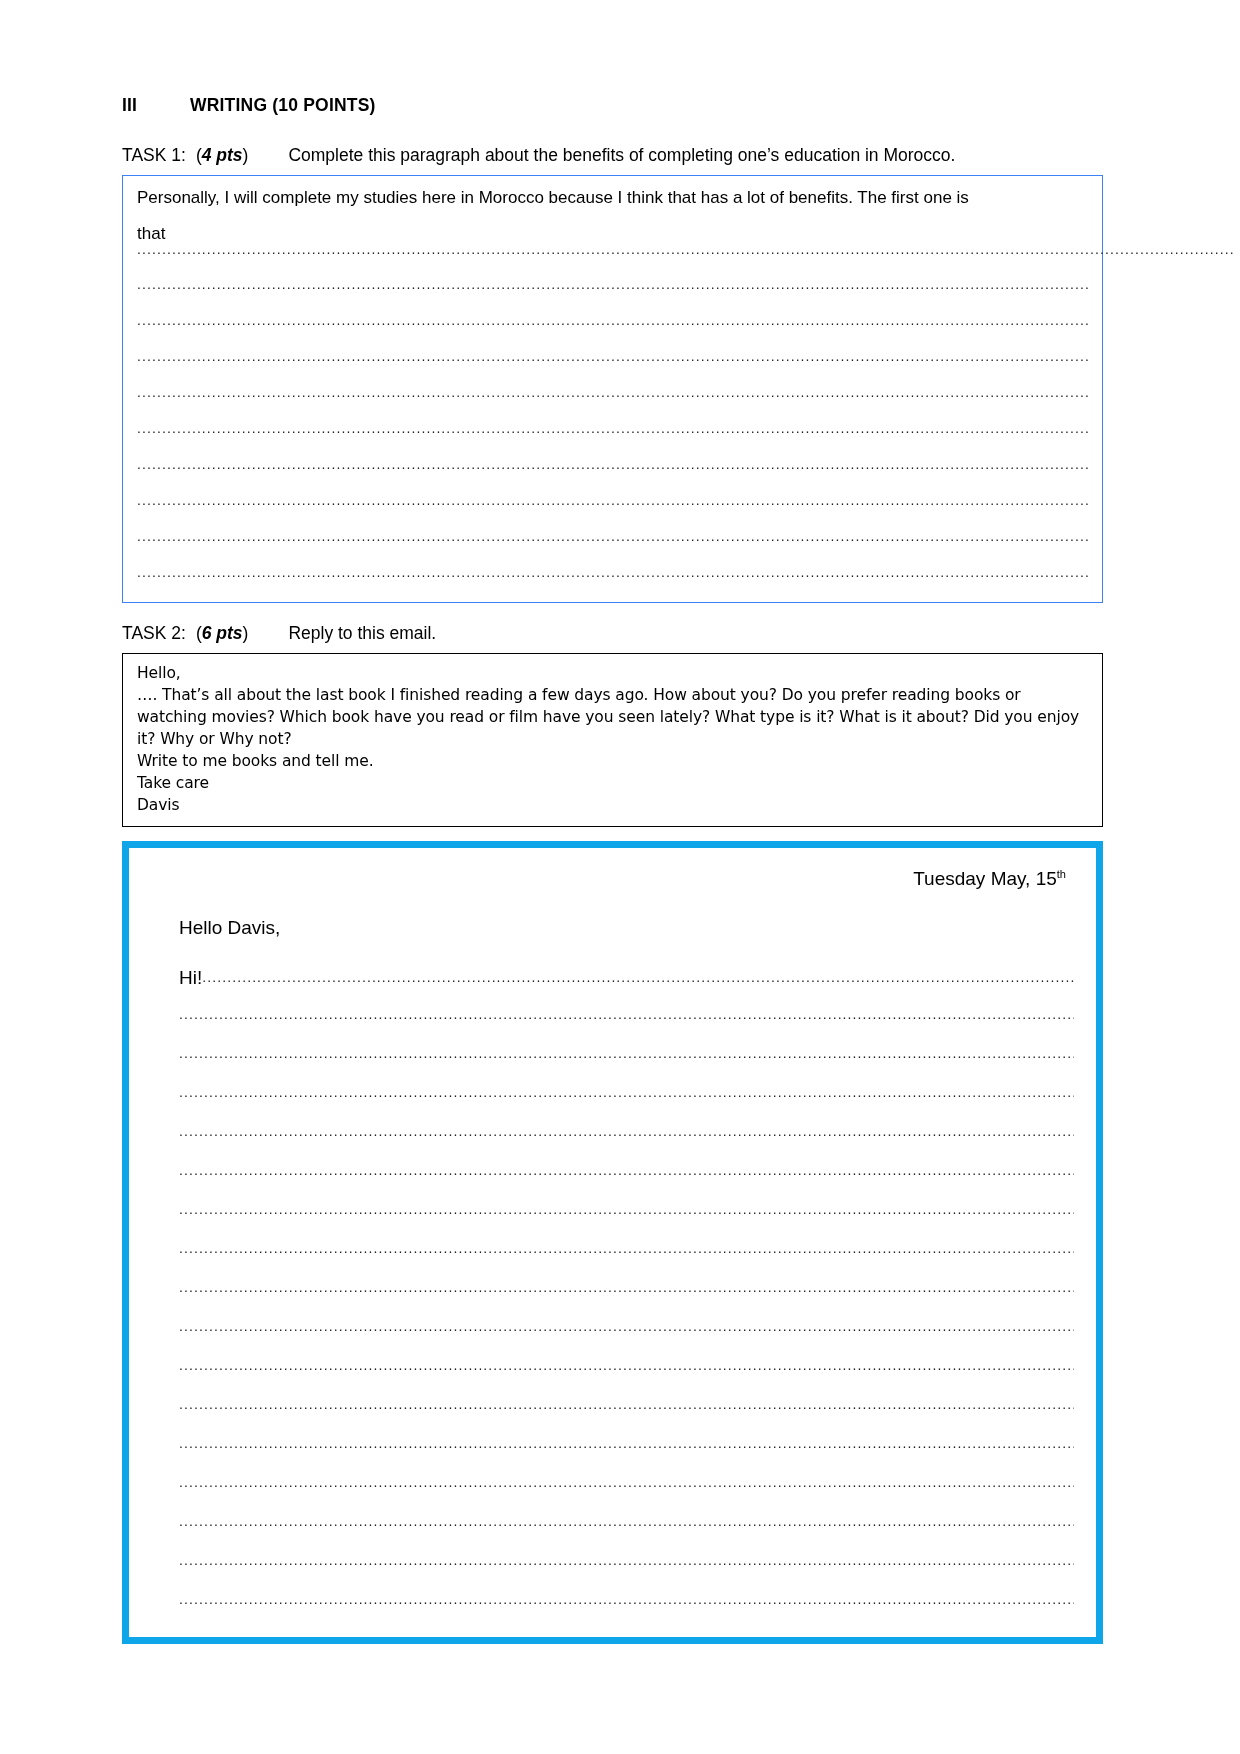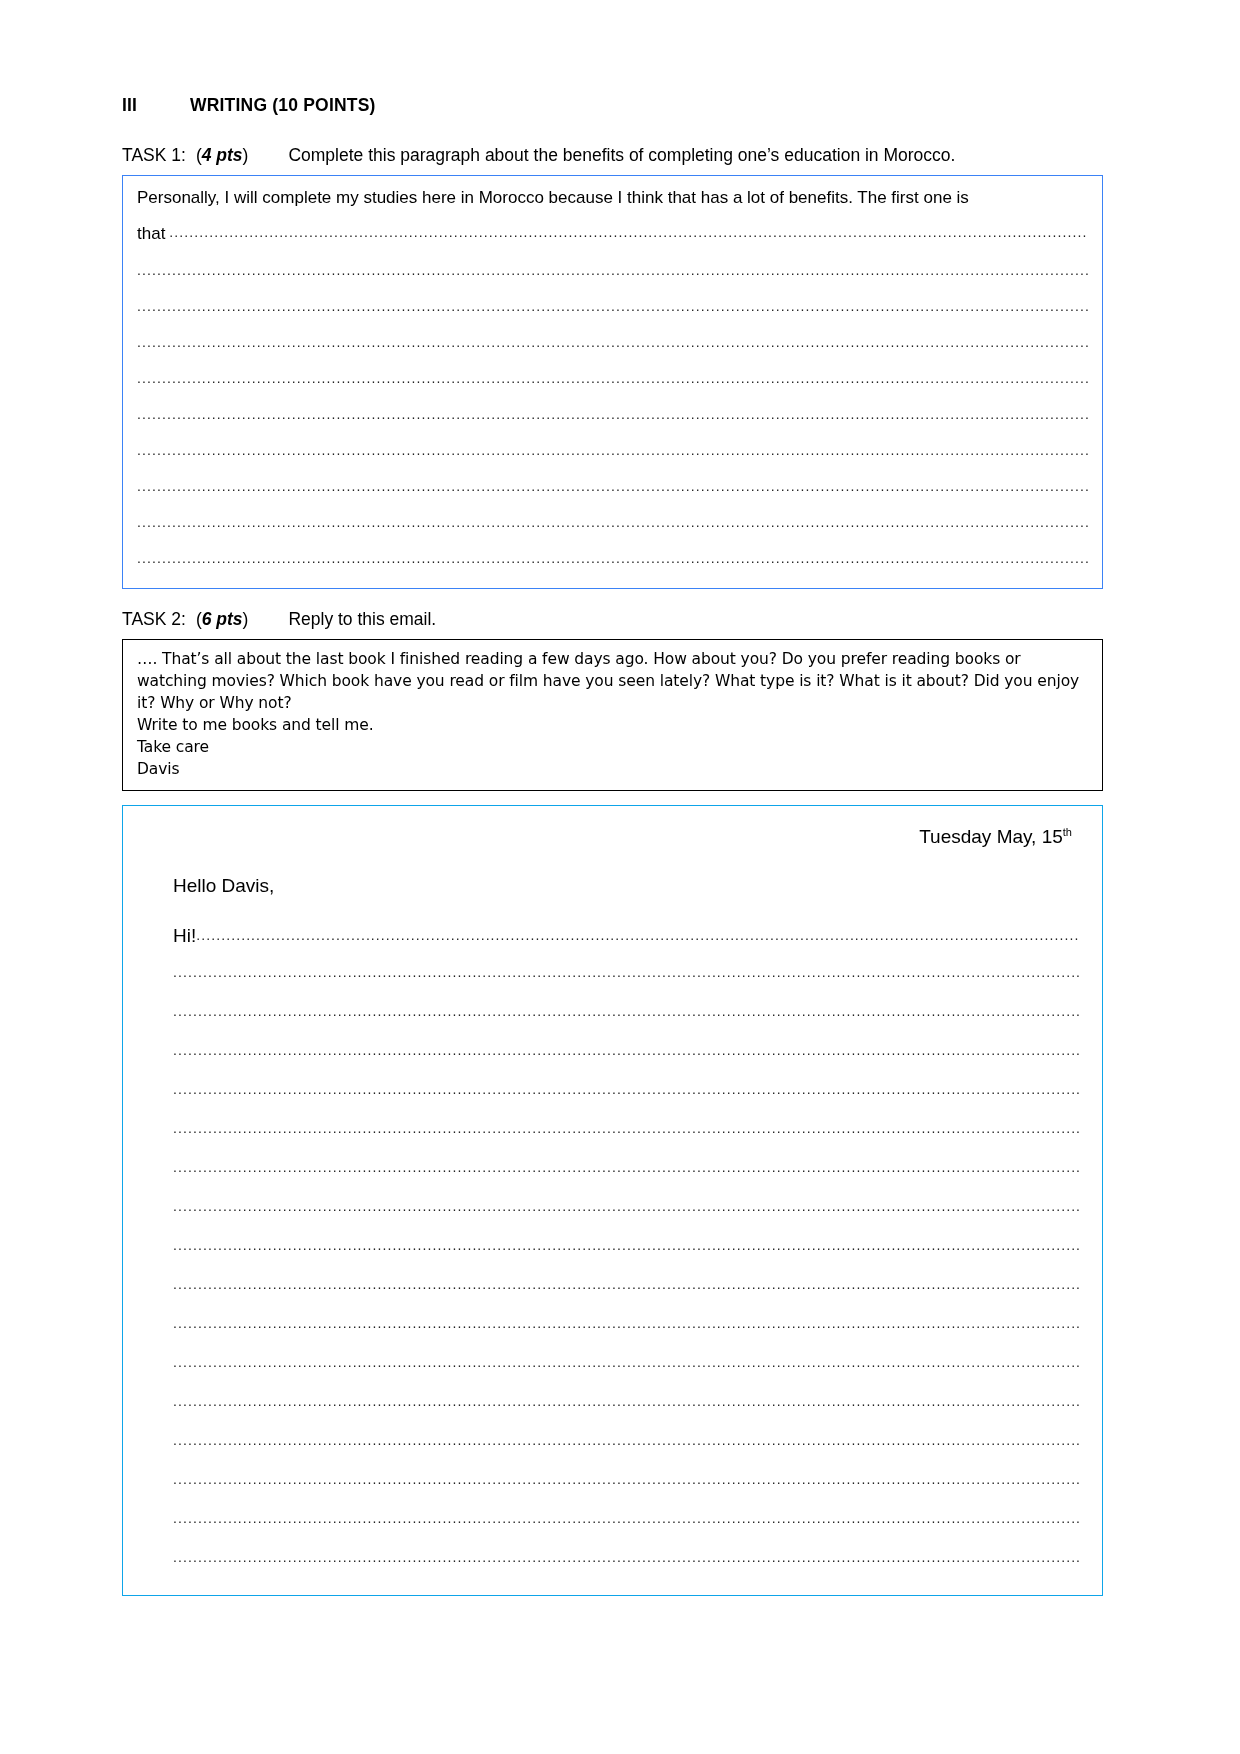--- a/index.html
+++ b/index.html
@@ -72,20 +72,21 @@
   .prompt-text {
     font-size: 17px;
     line-height: 1.25;
     margin: 0 0 16px 0;
   }
   .lead-row {
     display: flex;
     align-items: baseline;
     font-size: 17px;
     margin-bottom: 8px;
+    flex-direction: column;
   }
   .lead-row .lead-word { flex: none; margin-right: 4px; }
   .dots {
     flex: 1;
     overflow: hidden;
     white-space: nowrap;
     font-size: 14px;
     letter-spacing: 1.1px;
     color: #222;
     line-height: 1;
@@ -112,21 +113,21 @@
   .email-text {
     font-family: "DejaVu Sans", sans-serif;
     font-size: 15.5px;
     line-height: 1.42;
     letter-spacing: -0.1px;
   }
   .email-text p { margin: 0; }
 
   
   .reply-box {
-    border: 1px solid #0ea5e9;
+    border: 7px solid #0ea5e9;
     box-sizing: border-box;
     padding: 12px 22px 18px 22px;
   }
   .date-line {
     text-align: right;
     font-size: 19px;
     margin: 8px 8px 26px 0;
   }
   .date-line sup { font-size: 11px; }
   .salutation {
@@ -177,20 +178,21 @@
   </div>
 
   <div class="task-line">
     <span class="task-label">TASK 2:</span>
     <span class="task-pts"><span>(</span><b>6 pts</b><span>)</span></span>
     <span class="task-instruction">Reply to this email.</span>
   </div>
 
   <div class="email-box">
     <div class="email-text">
+      <p>Hello,</p>
       <p>…. That’s all about the last book I finished reading a few days ago. How about you? Do you prefer reading books or watching movies? Which book have you read or film have you seen lately? What type is it? What is it about? Did you enjoy it? Why or Why not?</p>
       <p>Write to me books and tell me.</p>
       <p>Take care</p>
       <p>Davis</p>
     </div>
   </div>
 
   <div class="reply-box">
     <div class="date-line"><span>Tuesday May, 15</span><sup>th</sup></div>
     <div class="salutation">Hello Davis,</div>

